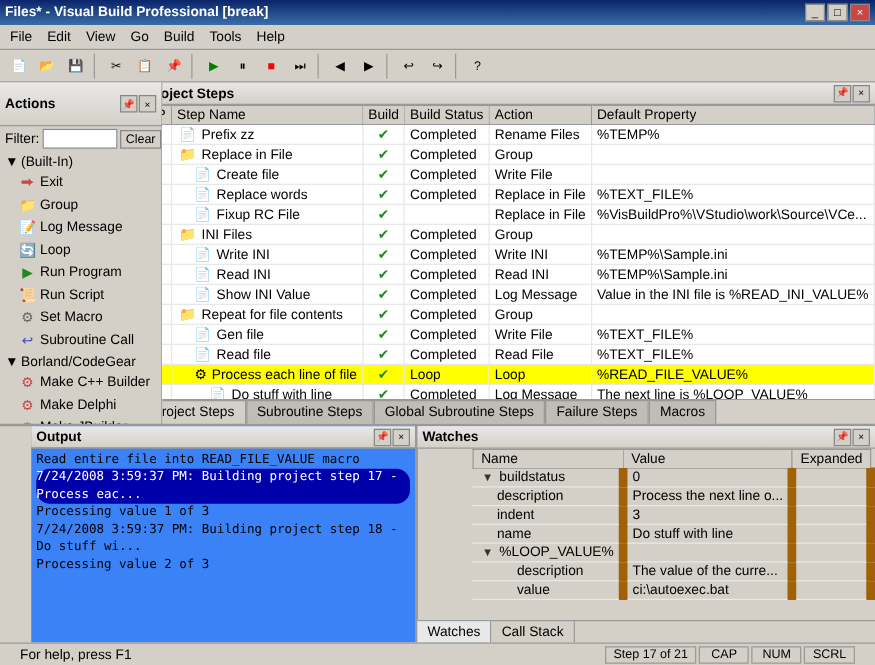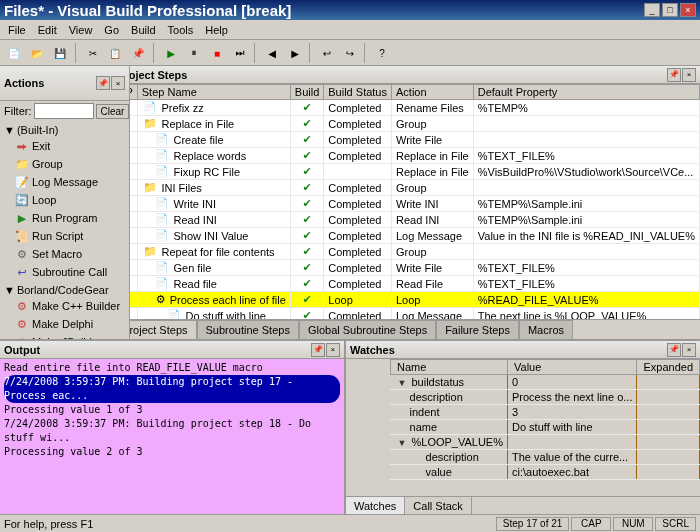--- a/index.html
+++ b/index.html
@@ -1,20 +1,20 @@
 <!DOCTYPE html>
 <html><head>
   <meta charset="utf-8">
   <style>
     * { box-sizing: border-box; margin: 0; padding: 0; }
     body { font-family: 'Segoe UI', Tahoma, Arial, sans-serif; font-size: 11px; background: #d4d0c8; overflow: hidden; width: 700px; height: 532px; }
     
     
     .title-bar { background: linear-gradient(to bottom, #0a246a, #3a6ea5); color: white; height: 20px; display: flex; align-items: center; justify-content: space-between; padding: 0 4px; }
-    .title-bar-text { font-size: 15px; font-weight: bold; text-align: right; }
+    .title-bar-text { font-size: 11px; font-weight: bold; text-align: right; }
     .title-bar-buttons { display: flex; gap: 2px; }
     .title-btn { width: 16px; height: 14px; background: #d4d0c8; border: 1px solid #888; font-size: 9px; display: flex; align-items: center; justify-content: center; cursor: pointer; color: black; }
     
     
     .menu-bar { background: #d4d0c8; height: 20px; display: flex; align-items: center; padding: 0 2px; border-bottom: 1px solid #999; }
     .menu-item { padding: 2px 6px; font-size: 11px; cursor: pointer; }
     
     
     .toolbar { background: #d4d0c8; height: 26px; display: flex; align-items: center; padding: 2px 4px; border-bottom: 1px solid #999; gap: 1px; flex-wrap: wrap; }
     .toolbar-btn { width: 22px; height: 22px; background: #d4d0c8; border: 1px solid transparent; display: flex; align-items: center; justify-content: center; cursor: pointer; font-size: 10px; }
@@ -57,41 +57,41 @@
     
     
     .tab-bar { display: flex; background: #d4d0c8; border-top: 1px solid #999; height: 20px; }
     .tab { padding: 2px 8px; font-size: 11px; border: 1px solid #999; border-bottom: none; background: #c0bdb6; cursor: pointer; display: flex; align-items: center; gap: 4px; }
     .tab.active { background: #d4d0c8; border-bottom: 1px solid #d4d0c8; margin-bottom: -1px; }
     
     
     .bottom-section { display: flex; height: 175px; border-top: 2px solid #999; }
     
     
-    .output-panel { width: 350px; background: #f0abfc; display: flex; flex-direction: column; border-right: 2px solid #999; }
+    .output-panel { width: 350px; background: #3b82f6; display: flex; flex-direction: column; border-right: 2px solid #999; margin-left: 25px; }
     .output-header { background: linear-gradient(to bottom, #e8e8e8, #d4d0c8); border-bottom: 1px solid #999; padding: 2px 4px; display: flex; align-items: center; justify-content: space-between; height: 18px; }
     .output-content { flex: 1; overflow-y: auto; padding: 2px 4px; font-family: Consolas, monospace; font-size: 10px; line-height: 14px; }
     .output-line-highlight { background: #0000aa; color: white; border-radius: 11px; }
     
     
     .watches-panel { flex: 1; display: flex; flex-direction: column; }
     .watches-header { background: linear-gradient(to bottom, #e8e8e8, #d4d0c8); border-bottom: 1px solid #999; padding: 2px 4px; display: flex; align-items: center; justify-content: space-between; height: 18px; }
     .watches-table { flex: 1; overflow: auto; padding-left: 44px; }
     .watches-table table { width: 100%; border-collapse: collapse; }
     .watches-table th { background: #d4d0c8; border: 1px solid #999; padding: 1px 6px; font-size: 11px; font-weight: normal; }
-    .watches-table td { border-bottom: 1px solid #e8e8e8; border-right: 1px solid #a16207; padding: 1px 4px; font-size: 11px; }
+    .watches-table td { border-bottom: 1px solid #e8e8e8; border-right: 7px solid #a16207; padding: 1px 4px; font-size: 11px; }
     .expand-icon { font-size: 9px; color: #333; margin-right: 2px; }
     
     
     .watch-tab-bar { display: flex; background: #d4d0c8; border-top: 1px solid #999; height: 18px; }
     .watch-tab { padding: 1px 8px; font-size: 11px; border-right: 1px solid #999; cursor: pointer; display: flex; align-items: center; }
     .watch-tab.active { background: #e8e8e8; }
     
     
-    .status-bar { height: 18px; background: #d4d0c8; border-top: 1px solid #999; display: flex; align-items: center; padding: 0 4px; font-size: 11px; justify-content: space-between; }
+    .status-bar { height: 18px; background: #d4d0c8; border-top: 1px solid #999; display: flex; align-items: center; padding: 0 16px; font-size: 11px; justify-content: space-between; }
     .status-left { flex: 1; }
     .status-right { display: flex; gap: 2px; }
     .status-pane { border: 1px solid #999; padding: 0 6px; height: 14px; display: flex; align-items: center; font-size: 10px; min-width: 40px; justify-content: center; }
     
     .bp-cell { text-align: center; }
     .build-check { color: #228822; }
     
     
     .current-arrow { color: #cc4400; font-weight: bold; }
   </style>

